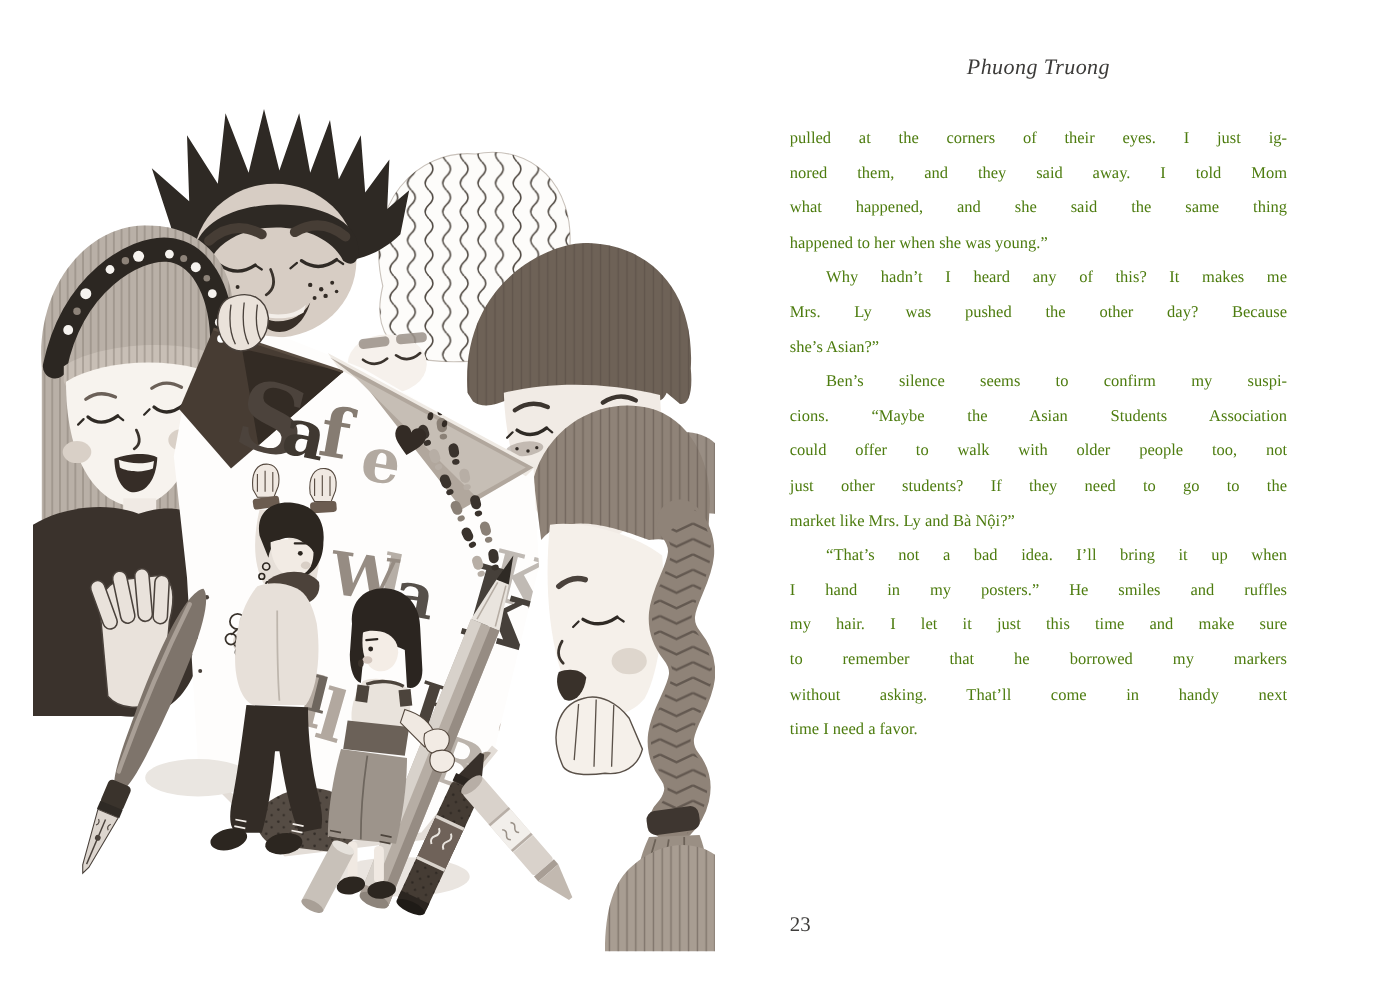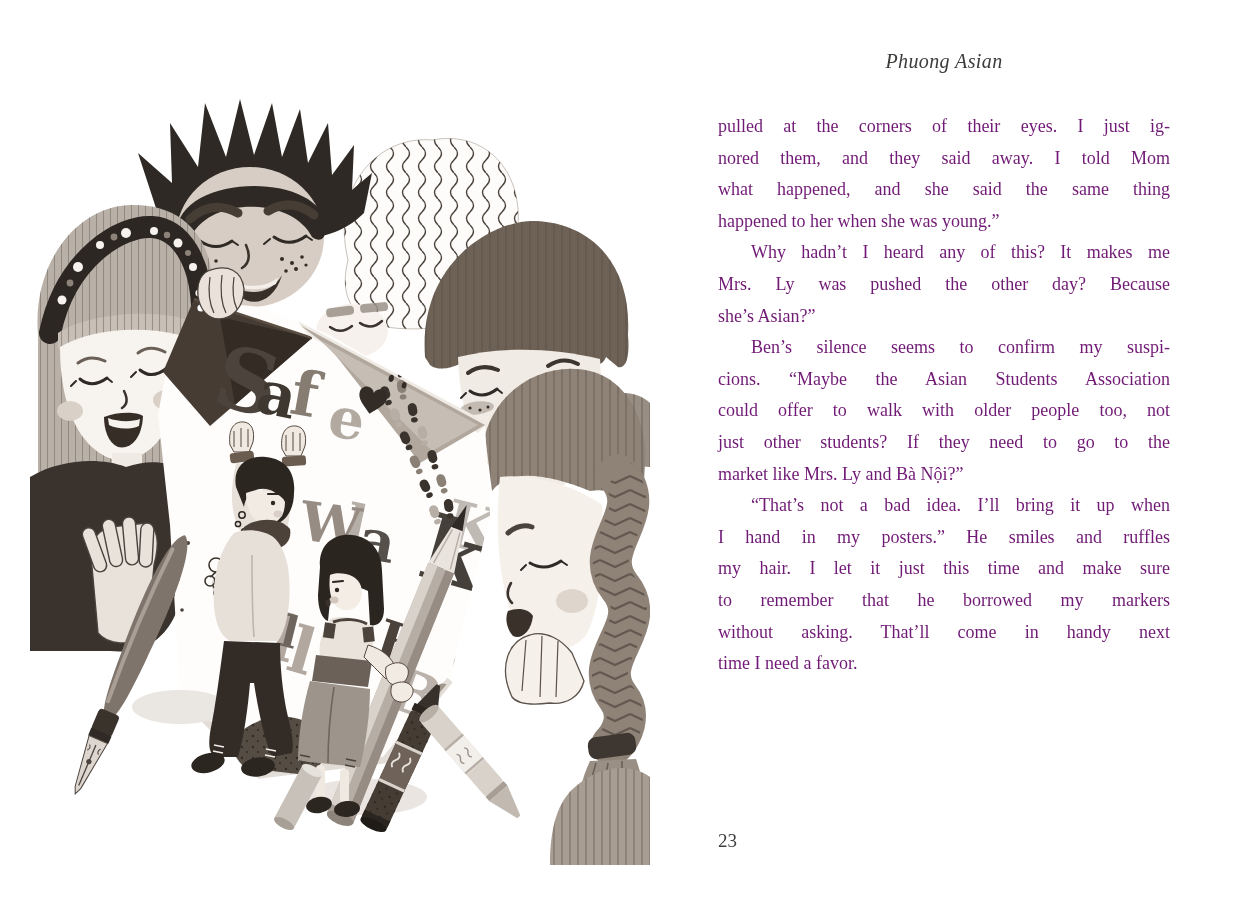--- a/index.html
+++ b/index.html
@@ -4,22 +4,22 @@
 <style>
   html,body{margin:0;padding:0;background:#ffffff;}
   .spread{position:relative;width:1260px;height:900px;background:#ffffff;overflow:hidden;
           font-family:"Liberation Serif","DejaVu Serif",serif;color:#3d3c3a;}
   .page{position:absolute;top:0;height:900px;}
   .page-left{left:0;width:660px;}
   .page-right{left:660px;width:600px;}
   figure.illus{margin:0;position:absolute;left:30px;top:95px;width:620px;height:770px;}
   .running-head{position:absolute;left:58px;top:50px;width:452px;text-align:center;
                 font-style:italic;font-size:20px;letter-spacing:.4px;color:#3c3b39;}
-  .body-text{position:absolute;left:58px;top:111px;width:452px;font-size:18px;
-             line-height:31.6px;color:#701a75;font-family:Liberation Serif, serif;}
+  .body-text{position:absolute;left:58px;top:111px;width:452px;font-size:15px;
+             line-height:31.6px;color:#4d7c0f;font-family:Liberation Serif, serif;}
   .line{text-align:justify;text-align-last:justify;white-space:normal;}
   .line.last{text-align-last:left;}
   .para.indent .line:first-child{text-indent:33px;}
   .folio{position:absolute;left:58px;top:830px;width:452px;
          font-size:19px;color:#3f3e3c;}
   .poster-letter{font-family:"DejaVu Serif",serif;font-weight:700;}
   svg text{user-select:none;}
 </style>
 </head>
 <body>
@@ -422,21 +422,21 @@
         <g transform="translate(268,702) rotate(28)">
           <rect x="-11" y="-30" width="22" height="60" fill="#c8c1b9"></rect>
           <ellipse cx="0" cy="-30" rx="11" ry="4.5" fill="#e6e2dc"></ellipse>
           <ellipse cx="0" cy="30" rx="11" ry="4.5" fill="#a89f96"></ellipse>
         </g>
       </svg>
     </figure>
   </div>
 
   <div class="page page-right">
-    <div class="running-head">Phuong Asian</div>
+    <div class="running-head">Phuong Truong</div>
     <div class="body-text">
         <div class="para">
           <div class="line">pulled at the corners of their eyes. I just ig-</div>
           <div class="line">nored them, and they said away. I told Mom</div>
           <div class="line">what happened, and she said the same thing</div>
           <div class="line last">happened to her when she was young.”</div>
         </div>
         <div class="para indent">
           <div class="line">Why hadn’t I heard any of this? It makes me</div>
           <div class="line">Mrs. Ly was pushed the other day? Because</div>

